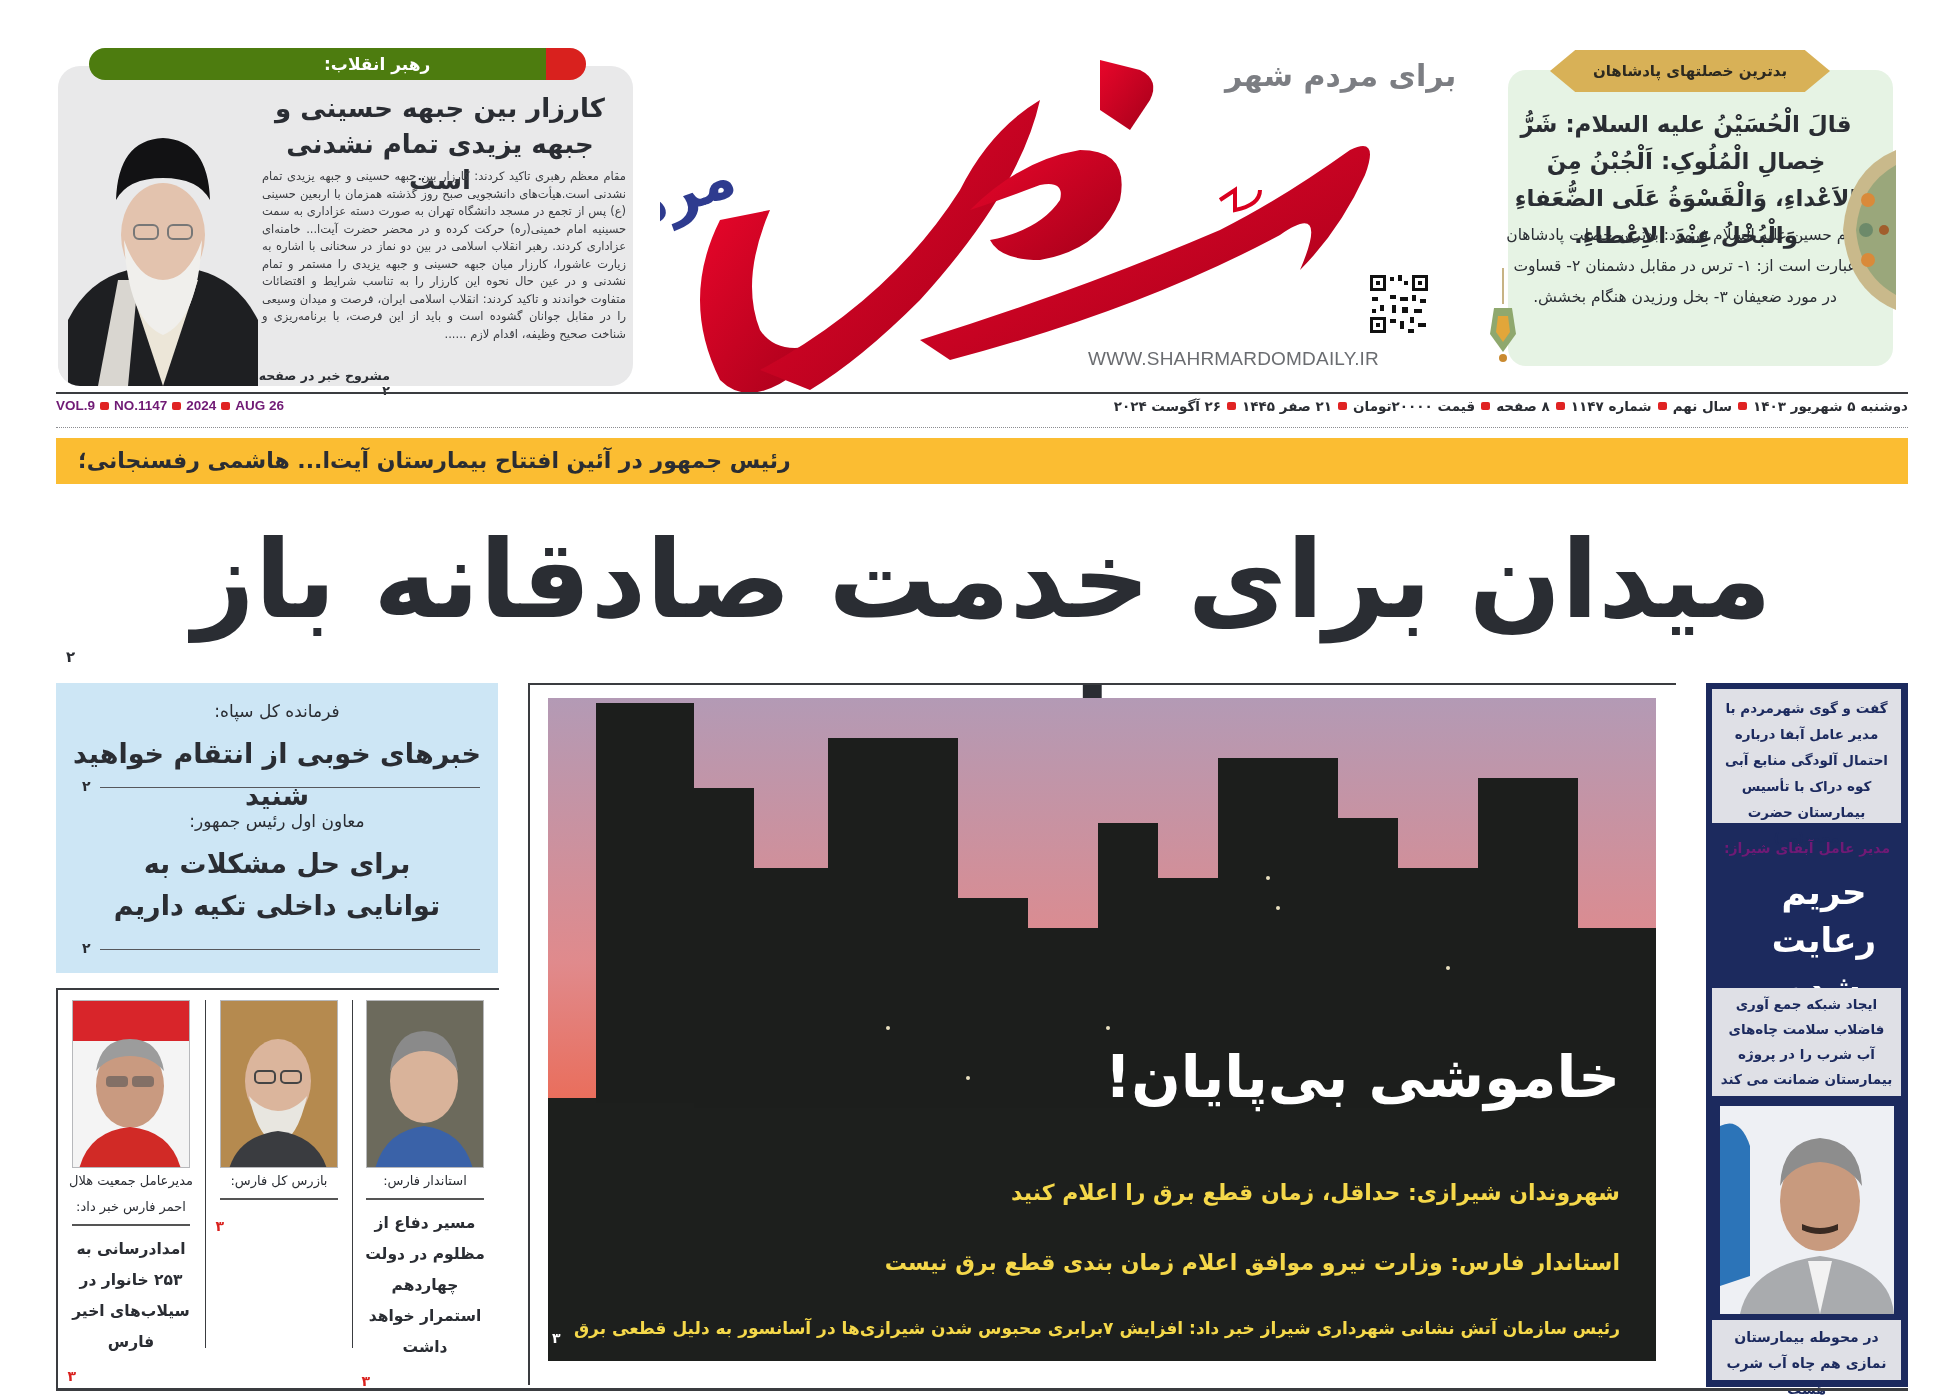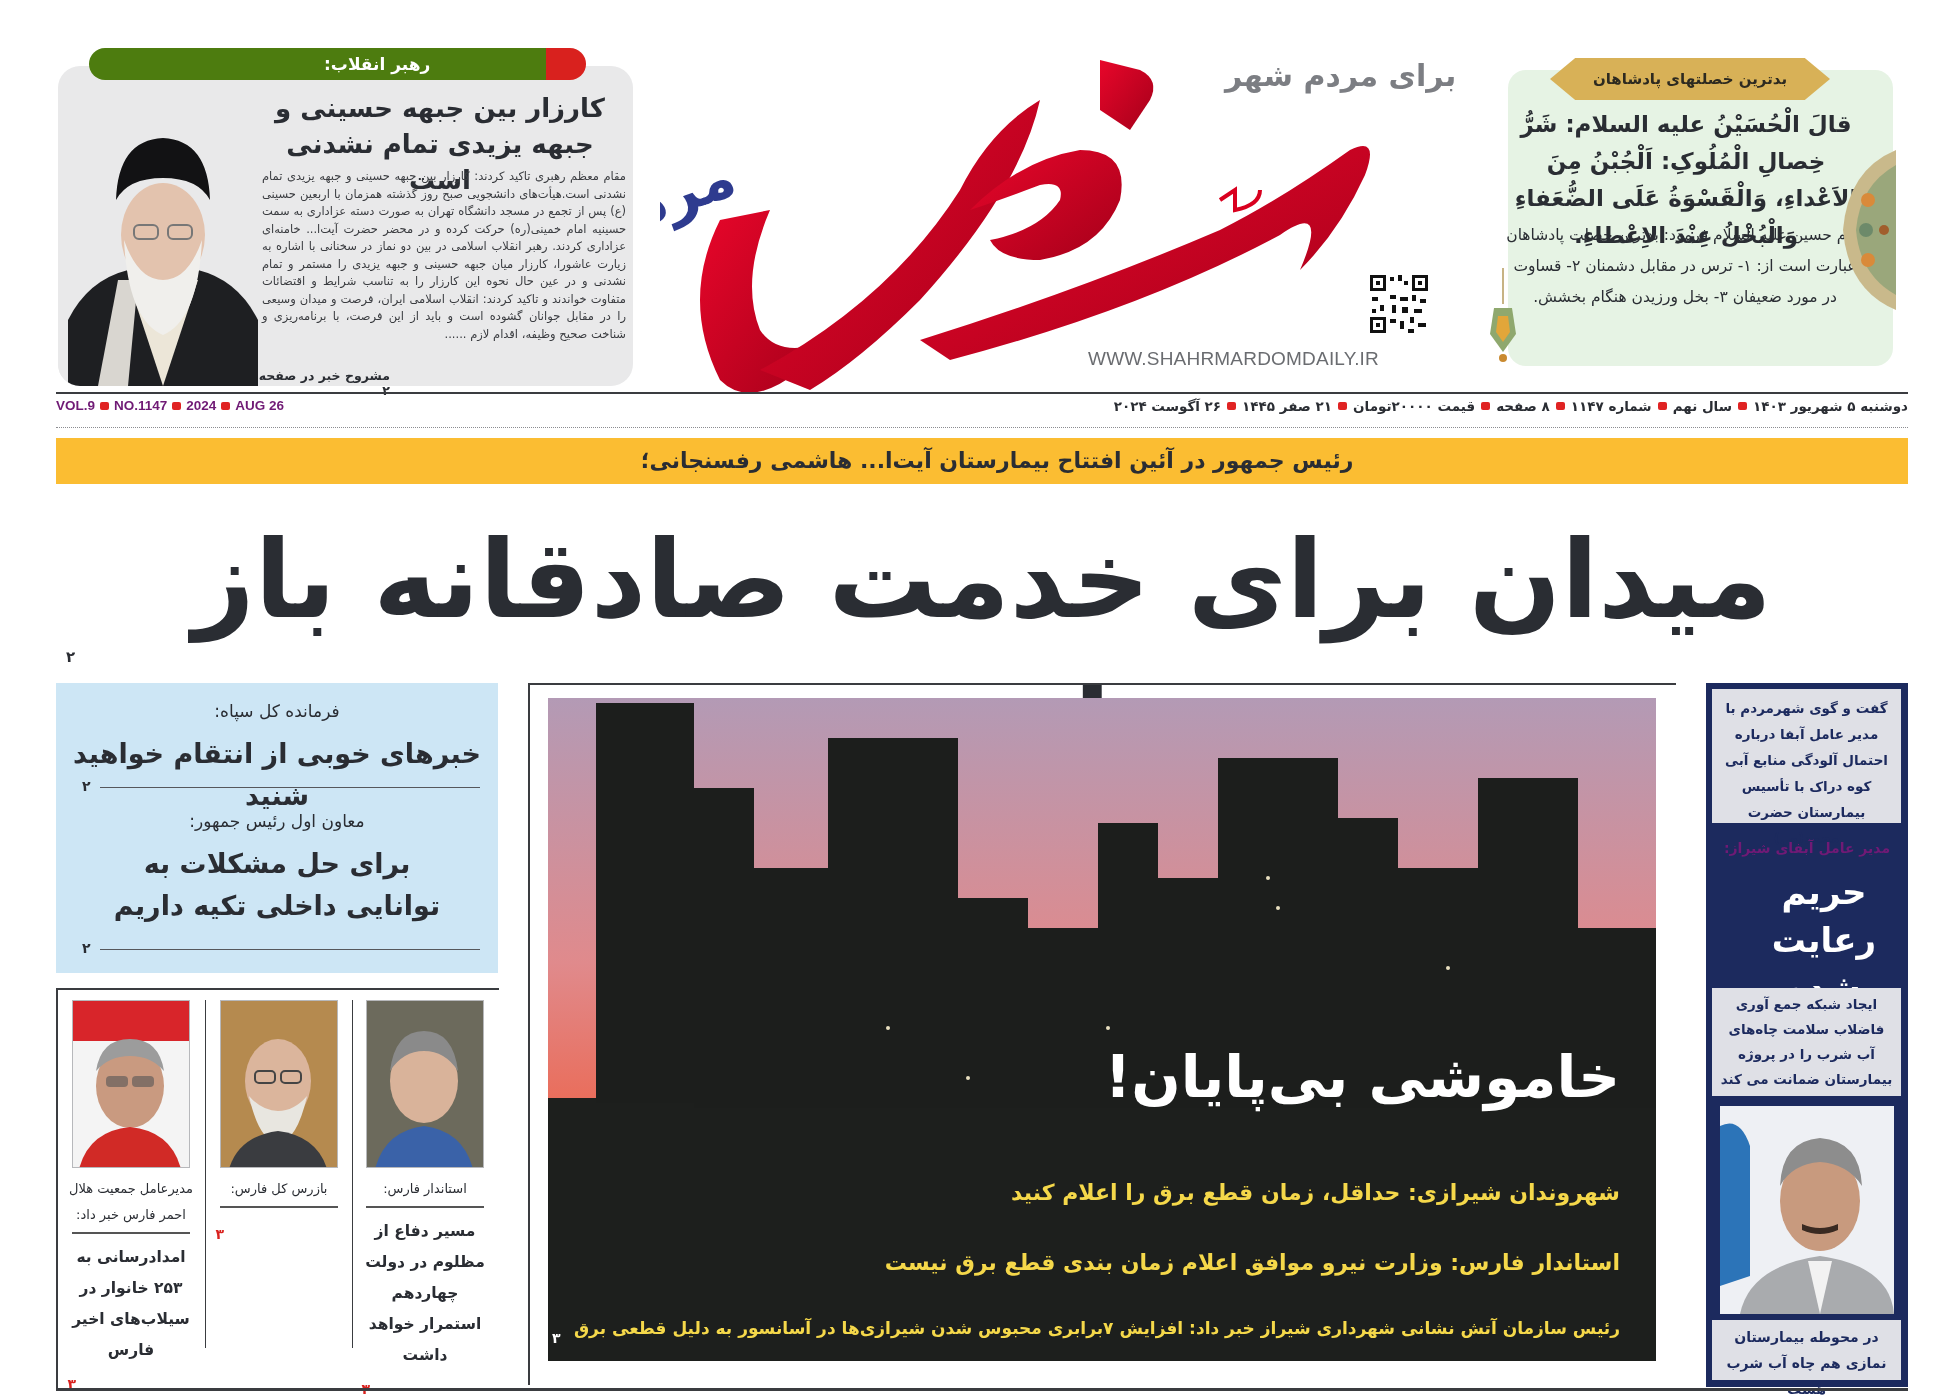--- a/index.html
+++ b/index.html
@@ -17,53 +17,53 @@
   #leader-continued { left: 250px; top: 368px; width: 140px; font-size: 12.5px; font-weight: bold; color: #2a2d33; }
 
   
   #logo-area { left: 660px; top: 40px; width: 830px; height: 370px; }
   #logo-slogan { left: 1225px; top: 58px; font-size: 30px; font-weight: bold; color: #7c7e83; }
   #qr { left: 1368px; top: 273px; width: 62px; height: 62px; }
   #website { left: 1088px; top: 348px; font-size: 19px; color: #6a6c70; font-family: "Liberation Sans", sans-serif; letter-spacing: 0.2px; }
 
   
   #hadith-box { left: 1508px; top: 70px; width: 385px; height: 296px; background: #e6f3e4; border-radius: 18px; }
-  #hadith-tag { left: 1550px; top: 50px; width: 280px; height: 42px; background: #d8b157; clip-path: polygon(9% 0, 91% 0, 100% 50%, 91% 100%, 9% 100%, 0 50%); color: #2d2a20; font-weight: bold; font-size: 15px; text-align: center; line-height: 42px; margin-top: 8px; }
+  #hadith-tag { left: 1550px; top: 50px; width: 280px; height: 42px; background: #d8b157; clip-path: polygon(9% 0, 91% 0, 100% 50%, 91% 100%, 9% 100%, 0 50%); color: #2d2a20; font-weight: bold; font-size: 15px; text-align: center; line-height: 42px; }
   #hadith-arabic { left: 1512px; top: 106px; width: 348px; font-size: 23px; font-weight: bold; line-height: 37px; text-align: center; color: #2a2d33; }
   #hadith-persian { left: 1505px; top: 220px; width: 360px; font-size: 15.5px; line-height: 31px; text-align: center; color: #2a2d33; }
   #ornament { left: 1838px; top: 150px; width: 58px; height: 160px; }
   #lantern { left: 1488px; top: 268px; width: 30px; height: 96px; }
 
   
   #dateline-rule { left: 56px; top: 392px; width: 1852px; height: 2px; background: #3a3c40; }
   #dateline-fa { right: 34px; top: 398px; font-size: 13.5px; color: #2a2d33; font-weight: bold; white-space: nowrap; display: flex; align-items: center; gap: 6px; }
   #dateline-en { left: 56px; top: 398px; font-size: 13.5px; color: #701a75; font-weight: bold; white-space: nowrap; display: flex; align-items: center; gap: 5px; font-family: "Liberation Sans", sans-serif; direction: ltr; }
   .dot { display: inline-block; width: 9px; height: 8px; background: #e02323; border-radius: 2px; }
   #dotted-rule { left: 56px; top: 427px; width: 1852px; height: 0; border-top: 1px dotted #8b8c90; }
 
   
   #kicker { left: 56px; top: 438px; width: 1852px; height: 46px; background: #fbbd32; }
-  #kicker-text { left: 56px; top: 438px; width: 1852px; height: 46px; text-align: center; font-size: 22px; font-weight: bold; line-height: 46px; color: #2a2d33; padding-left: 30px; }
+  #kicker-text { left: 56px; top: 438px; width: 1852px; height: 46px; text-align: left; font-size: 22px; font-weight: bold; line-height: 46px; color: #2a2d33; padding-left: 22px; }
 
   
   #main-headline { left: 56px; top: 505px; width: 1852px; height: 150px; text-align: center; font-size: 108px; font-weight: bold; line-height: 150px; color: #2a2d33; letter-spacing: -2px; }
   #main-headline-page { left: 66px; top: 648px; font-size: 15px; font-weight: bold; }
 
   
   #blue-box { left: 56px; top: 683px; width: 442px; height: 290px; background: #cde6f5; }
   .blue-kicker { position: absolute; width: 442px; left: 0; text-align: center; font-size: 17px; color: #2a2d33; }
   .blue-head { position: absolute; width: 442px; left: 0; text-align: center; font-size: 27px; font-weight: bold; color: #2a2d33; line-height: 42px; }
   .blue-rule { position: absolute; left: 44px; width: 380px; height: 1px; background: #55575c; }
   .blue-page { position: absolute; left: 26px; font-size: 14px; font-weight: bold; }
 
   
   #officials-frame { left: 56px; top: 988px; width: 443px; height: 400px; border-top: 2px solid #3a3c40; border-left: 2px solid #3a3c40; }
   .official { position: absolute; width: 130px; top: 1000px; }
   .official-photo { width: 118px; height: 168px; margin: 0 auto; border: 1px solid #b7b8bb; overflow: hidden; }
-  .official-role { text-align: center; font-size: 13px; line-height: 26px; margin-top: 8px; color: #2a2d33; }
+  .official-role { text-align: center; font-size: 13px; line-height: 26px; color: #2a2d33; }
   .official-rule { width: 118px; height: 2px; background: #555; margin: 4px auto 8px; }
   .official-head { text-align: center; font-size: 15.5px; font-weight: bold; line-height: 31px; color: #2a2d33; }
   .official-page { position: absolute; bottom: -32px; left: -4px; width: 14px; height: 22px; color: #d9211e; font-weight: bold; font-size: 14px; }
   .official-divider { position: absolute; top: 1000px; width: 1px; height: 348px; background: #3a3c40; }
 
   
   #photo-frame { left: 528px; top: 683px; width: 1148px; height: 702px; border-top: 2px solid #3a3c40; border-left: 2px solid #3a3c40; }
   #photo { left: 548px; top: 698px; width: 1108px; height: 663px; background: #1d1f1d; overflow: hidden; }
   #photo-title { right: 322px; top: 1043px; font-size: 58px; font-weight: bold; color: #ffffff; }
   .photo-line { position: absolute; right: 322px; color: #f5d84a; font-weight: bold; white-space: nowrap; }

